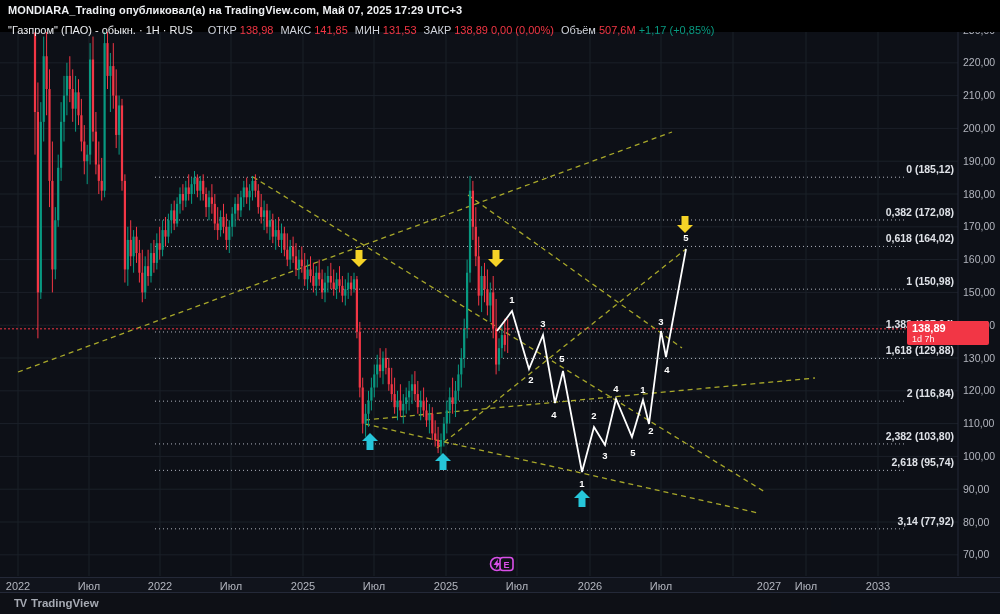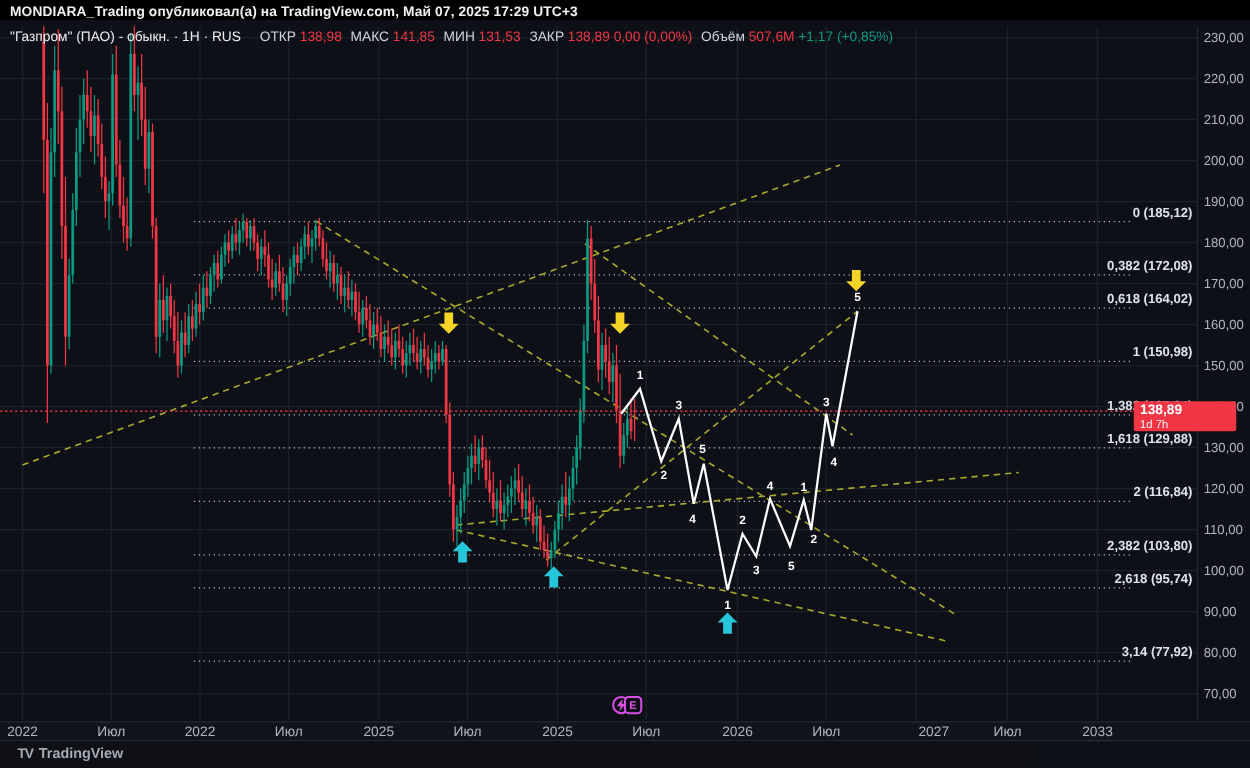--- a/index.html
+++ b/index.html
@@ -1,18 +1,18 @@
 <!DOCTYPE html>
 <html><head>
 <meta charset="utf-8">
 <style>
   html,body{margin:0;padding:0;background:#0d1017;}
   .root{position:relative;width:1000px;height:614px;background:#0d1017;overflow:hidden;
         font-family:"Liberation Sans",sans-serif;-webkit-font-smoothing:antialiased;}
-  .byline-bar{position:absolute;left:0;top:0;width:1000px;height:16px;background:#000;}
+  .byline-bar{position:absolute;left:0;top:0;width:1000px;height:32px;background:#000;}
   .byline-bar span{position:absolute;left:8px;top:4px;font-size:11px;font-weight:700;color:#eef0f3;letter-spacing:.1px;}
   #chart-svg{position:absolute;left:0;top:0;}
   .symbol-bar{position:absolute;left:8px;top:24px;height:14px;font-size:11px;color:#cfd3dc;white-space:nowrap;}
   .symbol-bar .t{color:#eceef2;font-weight:400;margin-right:8px;}
   .symbol-bar .lb{margin-left:7px;color:#cfd3dc;text-align:center;}
   .symbol-bar .vl{margin-left:3px;}
   .price-tag{position:absolute;left:907px;top:321px;width:82px;height:24px;background:#f23645;color:#fff;
              border-radius:2px;line-height:1;padding:2px 0 0 5px;box-sizing:border-box;}
   .price-tag .p{display:block;font-size:11px;font-weight:700;}
   .price-tag .c{display:block;font-size:9px;margin-top:1px;opacity:.95;}
@@ -497,21 +497,21 @@
       <span style="left: 18px;">2022</span>
       <span style="left: 89px;">Июл</span>
       <span style="left: 160px;">2022</span>
       <span style="left: 231px;">Июл</span>
       <span style="left: 303px;">2025</span>
       <span style="left: 374px;">Июл</span>
       <span style="left: 446px;">2025</span>
       <span style="left: 517px;">Июл</span>
       <span style="left: 590px;">2026</span>
       <span style="left: 661px;">Июл</span>
-      <span style="left: 747px;">2027</span>
+      <span style="left: 769px;">2027</span>
       <span style="left: 806px;">Июл</span>
       <span style="left: 878px;">2033</span>
     </div>
 
   <div class="bottom-bar">
     <span class="tv-logo"><b>TV</b><span>TradingView</span></span>
   </div>
 </div>
 
 </body></html>

